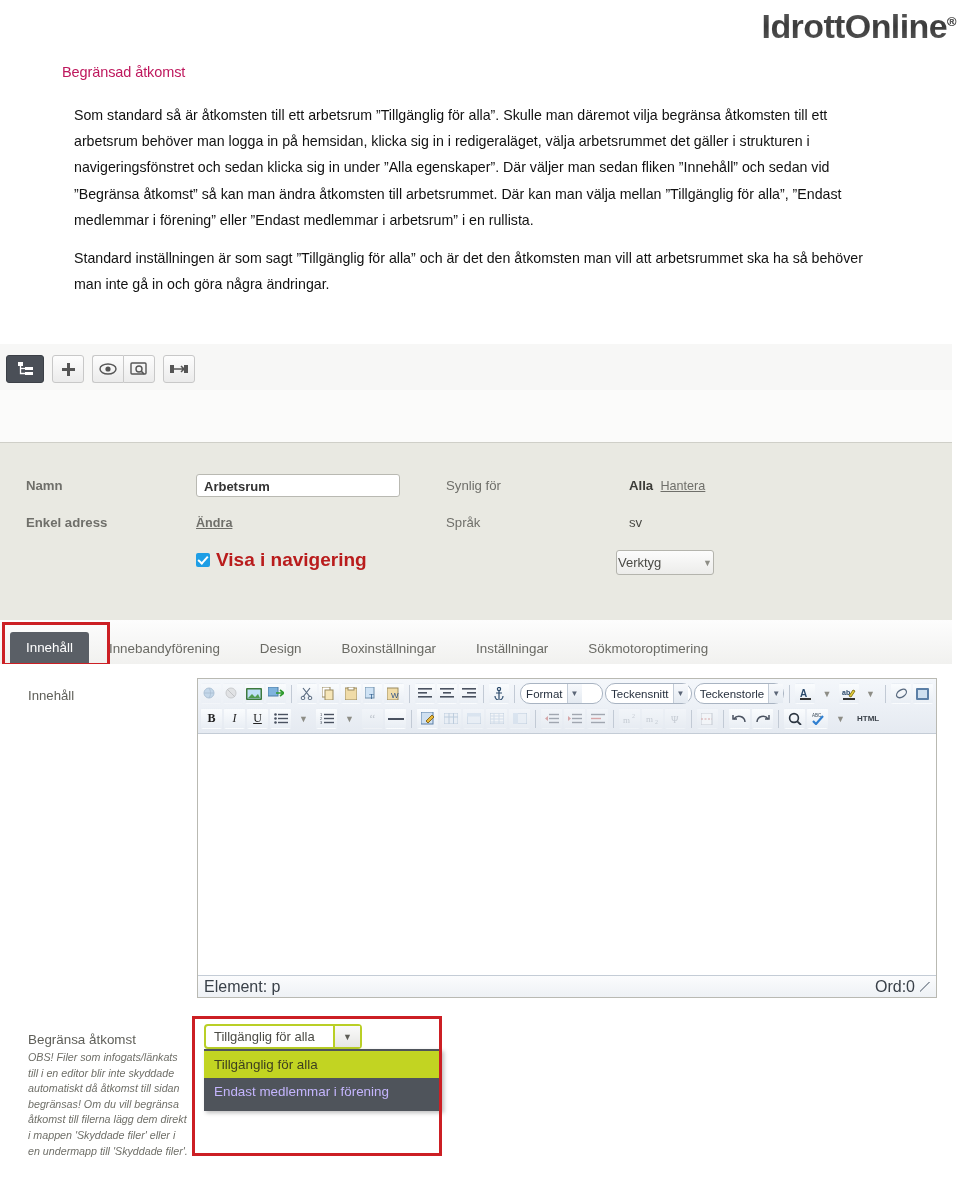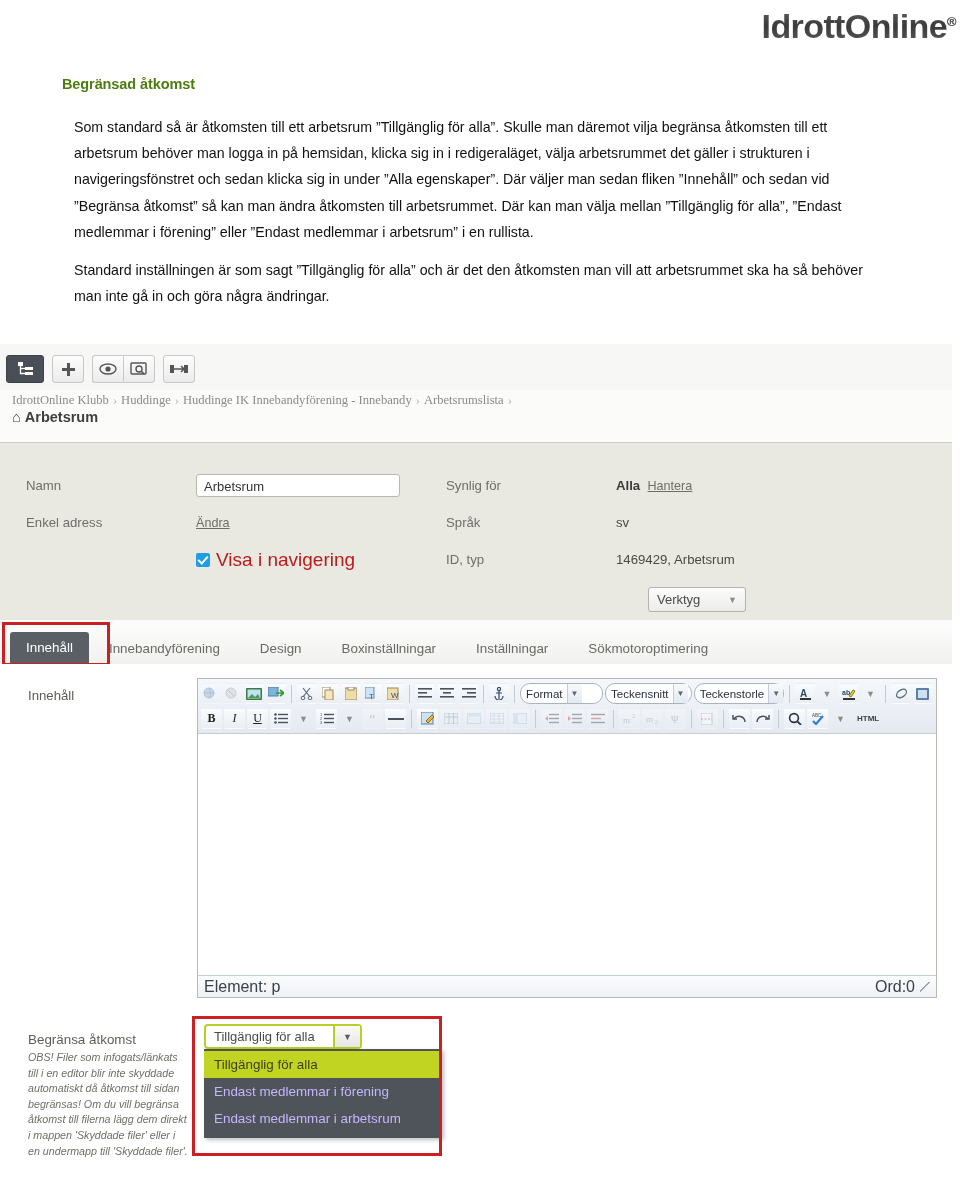--- a/index.html
+++ b/index.html
@@ -15,21 +15,21 @@
     font-weight:bold;font-size:34px;letter-spacing:-0.6px;
     color:#4b4b4b;line-height:40px;
     background:linear-gradient(180deg,#6d6d6d 0%,#3a3a3a 55%,#5e5e5e 100%);
     -webkit-background-clip:text;background-clip:text;color:transparent;
     position:relative;white-space:nowrap;
   }
   .logo-reg{font-size:13px;vertical-align:super;font-weight:bold;color:#5a5a5a;-webkit-text-fill-color:#5a5a5a;}
   
   .doc{position:absolute;left:62px;top:64px;width:838px;}
   .doc h2{
-    font-size:14.5px;font-weight:bold;margin:12px 0 22px 0;color:#4d7c0f;
+    font-size:14.5px;font-weight:normal;margin:0 0 22px 0;color:#be185d;
     letter-spacing:-0.1px;
   }
   .doc p{
     font-size:14.2px;line-height:26.2px;margin:12px;color:#111;
     text-align:left;
   }
   
   .shot{
     position:absolute;left:0;top:344px;width:952px;height:320px;
     background:#fbfbfa;
@@ -56,25 +56,25 @@
   .crumbs .title{
     display:block;margin-top:1px;font-family:"Liberation Sans", sans-serif;
     font-size:14.5px;font-weight:bold;color:#3f3f3f;
   }
   .home-icon{display:inline-block;margin-right:4px;color:#3f3f3f;}
   .panel{
     position:absolute;left:0;top:98px;right:0;height:185px;
     background:#e9e9e2;border-top:1px solid #cfcfc8;
   }
   .panel-grid{display:flex;padding:24px 0 0 26px;}
-  .col-left{width:420px;}
+  .col-left{width:420px;font-weight:bold;}
   .col-right{flex:1;}
   .frow{display:flex;align-items:center;height:37px;}
   .flabel{width:170px;font-size:13.2px;color:#6f6f6a;}
-  .fval{font-size:13.2px;color:#4a4a45;}
+  .fval{font-size:13.2px;color:#4a4a45;margin-left:13px;}
   .fval b{font-weight:bold;color:#3c3c38;}
   .txtinput{
     width:204px;height:23px;border:1px solid #b9b9b2;border-radius:3px;
     background:#fff;font-size:13px;color:#333;padding:0 7px;line-height:23px;
     box-sizing:border-box;
   }
   .link-u{color:#6f6f6a;text-decoration:underline;font-size:12.6px;}
   .chk-row{display:flex;align-items:center;gap:6px;}
   .chk{
     width:14px;height:14px;background:#1e9ee5;border-radius:2px;
@@ -82,21 +82,21 @@
   }
   .chk:after{
     content:"";position:absolute;left:4px;top:1px;width:4px;height:8px;
     border:solid #fff;border-width:0 2px 2px 0;transform:rotate(42deg);
   }
   .chk-lbl{font-size:19px;color:#b91c1c;}
   .verktyg{
     margin-top:6px;width:98px;height:25px;border:1px solid #b4b4ad;border-radius:3px;
     background:linear-gradient(180deg,#fcfcfc,#ececea);
     display:flex;align-items:center;justify-content:space-between;
-    padding:0 8px;font-size:13px;color:#4a4a45;box-sizing:border-box;margin-left:32px;
+    padding:0 1px;font-size:13px;color:#4a4a45;box-sizing:border-box;
   }
   .caret{font-size:9px;color:#8d8d86;}
   
   .tabbar{
     position:absolute;left:0;top:620px;width:952px;height:44px;
     background:linear-gradient(180deg,#fdfdfd,#f1f1ef);
     border-bottom:1px solid #d8d8d3;display:flex;align-items:flex-end;
   }
   .tab{
     font-size:13.4px;color:#6a6a64;padding:0 20px;height:30px;line-height:30px;
@@ -229,24 +229,20 @@
     </div>
     <div class="tbtn">
       <svg width="18" height="12" viewBox="0 0 18 12">
           <rect x="0" y="2" width="4" height="8" fill="#555"></rect>
           <rect x="14" y="2" width="4" height="8" fill="#555"></rect>
           <path d="M4 6 H14 M11 3 L14 6 L11 9" stroke="#555" stroke-width="1.5" fill="none"></path>
         </svg>
     </div>
   </div>
 
-  <div class="crumbs">
-    <span>IdrottOnline Klubb</span><span class="sep">›</span><span>Huddinge</span><span class="sep">›</span><span>Huddinge IK Innebandyförening - Innebandy</span><span class="sep">›</span><span>Arbetsrumslista</span><span class="sep">›</span>
-    <span class="title"><span class="home-icon">⌂</span><span>Arbetsrum</span></span>
-  </div>
 
   <div class="panel">
     <div class="panel-grid">
       <div class="col-left">
         <div class="frow">
           <div class="flabel">Namn</div>
           <div class="txtinput">Arbetsrum</div>
         </div>
         <div class="frow">
           <div class="flabel">Enkel adress</div>
@@ -264,24 +260,20 @@
         <div class="frow">
           <div class="flabel">Synlig för</div>
           <div class="fval">
             <b>Alla</b>
             &nbsp;<a class="link-u">Hantera</a>
           </div>
         </div>
         <div class="frow">
           <div class="flabel">Språk</div>
           <div class="fval">sv</div>
-        </div>
-        <div class="frow">
-          <div class="flabel">ID, typ</div>
-          <div class="fval">1469429, Arbetsrum</div>
         </div>
         <div class="frow">
           <div class="flabel"></div>
           <div class="verktyg">
             <span>Verktyg</span>
             <span class="caret">▼</span>
           </div>
         </div>
       </div>
     </div>
@@ -614,17 +606,16 @@
   </div>
 
   <div class="sel-area">
     <div class="select-closed">
       <span class="sc-text">Tillgänglig för alla</span>
       <span class="sc-btn">▼</span>
     </div>
     <div class="select-list">
       <div class="opt sel">Tillgänglig för alla</div>
       <div class="opt">Endast medlemmar i förening</div>
-      <div class="opt">Endast medlemmar i arbetsrum</div>
     </div>
     <div class="sel-hl"></div>
   </div>
 </div>
 
 </body></html>

